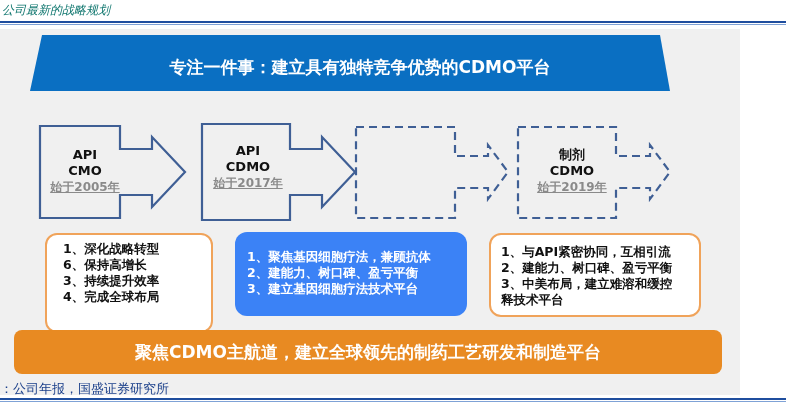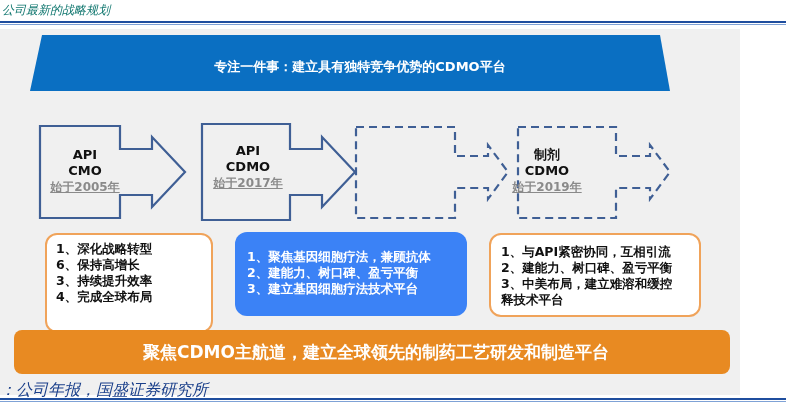--- a/index.html
+++ b/index.html
@@ -5,32 +5,32 @@
   html, body { margin:0; padding:0; }
   body { width:786px; height:417px; background:#ffffff; position:relative; overflow:hidden;
          font-family:"DejaVu Sans","Liberation Sans",sans-serif; }
   .title { position:absolute; left:2px; top:2px; font-family:"DejaVu Serif","Liberation Serif",serif;
            font-style:italic; font-size:12px; color:#0f766e; }
   .rule-top { position:absolute; left:0; top:21px; width:786px; height:2px; background:#1f4e9e; }
   .rule-top2 { position:absolute; left:0; top:24px; width:786px; height:1px; background:#7fa2d6; }
   .panel { position:absolute; left:0; top:29px; width:740px; height:366px; background:#f0f0f0; }
   .banner { position:absolute; left:0; top:0; }
   .banner-text { position:absolute; left:60px; top:18px; width:600px; height:40px; line-height:40px;
-                 text-align:center; color:#fff; font-weight:bold; font-size:13px; }
+                 text-align:center; color:#fff; font-weight:bold; font-size:17px; }
   .stage-text { position:absolute; text-align:center; font-weight:bold; font-size:13px; color:#111; line-height:16px; }
   .stage-year { color:#8a8a8a; text-decoration:underline; font-size:12px; }
   .box { position:absolute; border-radius:12px; font-weight:bold; font-size:12.5px; line-height:16px; padding:8px 10px; box-sizing:border-box; }
   .box-orange { background:#fff; border:2px solid #f0a35a; color:#111; }
   .box-blue { background:#3b82f6; color:#fff; }
   .bottom-bar { position:absolute; left:14px; top:301px; width:708px; height:44px; background:#e88a22; border-radius:8px;
-                color:#fff; font-weight:bold; font-size:17px; text-align:center; line-height:44px;padding-left:8px; }
+                color:#fff; font-weight:bold; font-size:17px; text-align:center; line-height:44px; }
   .rule-bot { position:absolute; left:0; top:398px; width:786px; height:2px; background:#1f4e9e; }
   .rule-bot2 { position:absolute; left:0; top:401px; width:786px; height:1px; background:#7fa2d6; }
   .source { position:absolute; left:0; top:380px; font-family:"DejaVu Serif","Liberation Serif",serif;
-            font-style:italic; font-size:16px; color:#1a3f8a; }
+            font-size:13px; color:#1a3f8a; }
 </style>
 </head>
 <body>
 
 <div class="title">公司最新的战略规划</div>
 <div class="rule-top"></div>
 <div class="rule-top2"></div>
 
 <div class="panel">
   <svg class="banner" width="740" height="80">
@@ -48,27 +48,27 @@
   <div class="stage-text" style="left:50px;top:118px;width:70px;">
     <div>API</div>
     <div>CMO</div>
     <div class="stage-year">始于2005年</div>
   </div>
   <div class="stage-text" style="left:208px;top:114px;width:80px;">
     <div>API</div>
     <div>CDMO</div>
     <div class="stage-year">始于2017年</div>
   </div>
-  <div class="stage-text" style="left:504px;top:118px;width:86px;">
+  <div class="stage-text" style="left:529px;top:118px;width:86px;">
     <div>制剂</div>
     <div>CDMO</div>
     <div class="stage-year">始于2019年</div>
   </div>
 
-  <div class="box box-orange" style="left:45px;top:204px;width:168px;height:100px;padding:6px 0 0 9px;">
+  <div class="box box-orange" style="left:45px;top:204px;width:168px;height:100px;padding:6px 0 0 16px;">
     <div>1、深化战略转型</div>
     <div>6、保持高增长</div>
     <div>3、持续提升效率</div>
     <div>4、完成全球布局</div>
   </div>
   <div class="box box-blue" style="left:235px;top:203px;width:232px;height:84px;padding:17px 0 0 12px;">
     <div>1、聚焦基因细胞疗法，兼顾抗体</div>
     <div>2、建能力、树口碑、盈亏平衡</div>
     <div>3、建立基因细胞疗法技术平台</div>
   </div>

